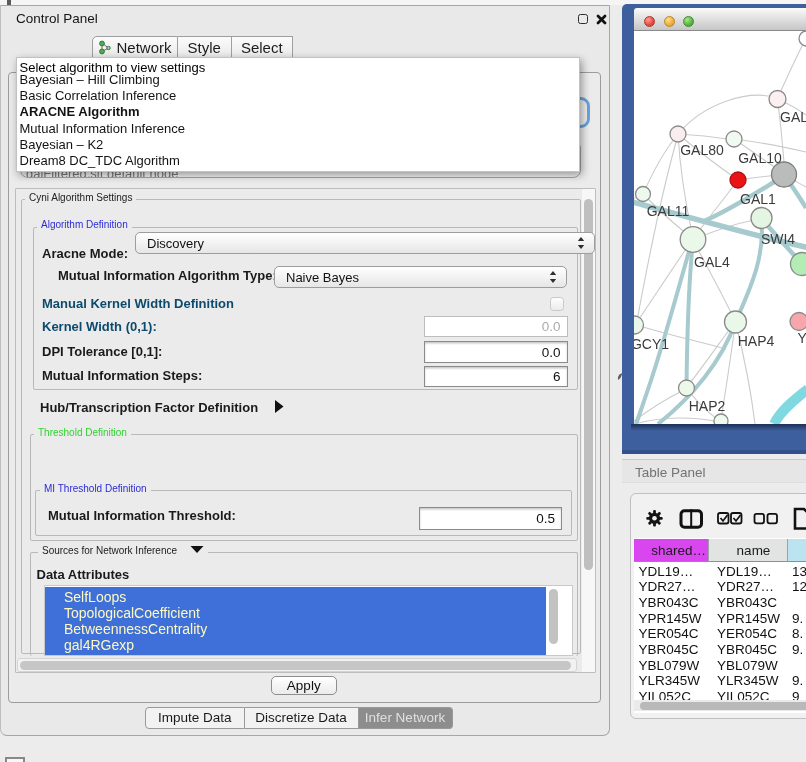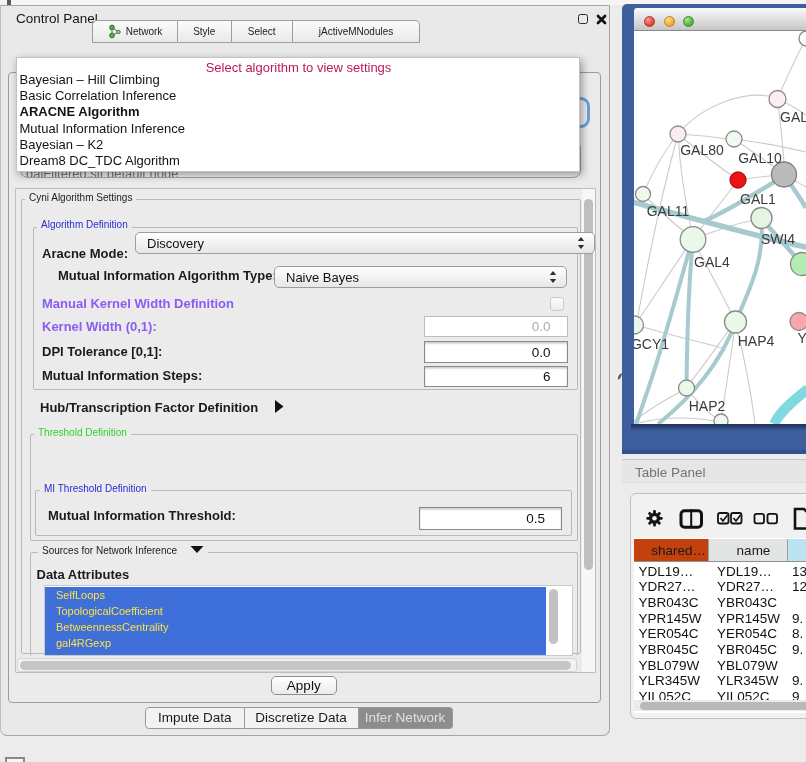--- a/index.html
+++ b/index.html
@@ -4,46 +4,46 @@
 <style>
 *{margin:0;padding:0;box-sizing:border-box}
 html,body{width:806px;height:762px;background:#ececec;font-family:"Liberation Sans",sans-serif;overflow:hidden}
 .abs{position:absolute}
 #stage{position:absolute;left:0;top:0;width:806px;height:762px;overflow:hidden}
 
 #cpwin{left:0;top:5px;width:610px;height:731px;background:#e9e9e9;border:1px solid #a6a6a6;border-left-color:#bdbdbd;border-radius:1px 1px 7px 7px}
 #cptitle{left:16px;top:11px;font-size:13.5px;color:#141414}
 #floatico{left:578px;top:14px;width:10px;height:10px;border:1.7px solid #2b2b2b;border-radius:2.5px}
 
-.tabrow{top:20px;height:23px;display:flex;font-size:10px;color:#1c1c1c}
+.tabrow{top:36px;height:23px;display:flex;font-size:15px;color:#1c1c1c}
 .tab{border:1px solid #9e9e9e;border-left:none;background:linear-gradient(#fbfbfb,#e9e9e9);display:flex;align-items:center;justify-content:center;height:100%}
 .tab.first{border-left:1px solid #9e9e9e;border-radius:5px 0 0 0}
 .tab.last{border-radius:0 5px 0 0}
 .tab.sel{background:#8b8b8b;color:#d4d4d4}
 
 #innerpanel{left:8px;top:72px;width:593px;height:631px;background:#ebebeb;border:1px solid #9c9c9c;border-radius:4px}
 
 #vsb{left:582px;top:189px;width:13px;height:483px;background:#f7f7f7}
 #vsbthumb{left:583.5px;top:199px;width:9px;height:371px;background:#bfbfbf;border-radius:5px}
 #hsb{left:17px;top:658px;width:560px;height:14px;background:#f2f2f2;border:1px solid #d4d4d4;border-radius:3px}
 #hsbthumb{left:20px;top:660.5px;width:551px;height:9px;background:#c6c6c6;border-radius:4.5px}
 
 .grp{border:1px solid #b9b9b9;border-radius:2px}
 .grplbl{font-size:10px;background:#ebebeb;padding:0 4px;white-space:nowrap}
 .blue{color:#2b2bd6}
 .green{color:#2fd32f}
 .lbl{font-size:13px;font-weight:700;color:#1a1a1a;white-space:nowrap}
-.lblgray{color:#8b5cf6}
+.lblgray{color:#0c4a6e}
 .combo{background:linear-gradient(#ffffff,#e6e6e6);border:1px solid #9d9d9d;border-radius:5px;font-size:13px;color:#111;display:flex;align-items:center;padding-left:11px}
-.inp{background:#fff;font-size:13.5px;text-align:right;padding-right:16px;display:flex;align-items:center;justify-content:flex-end}
+.inp{background:#fff;font-size:13.5px;text-align:right;padding-right:6px;display:flex;align-items:center;justify-content:flex-end}
 .spin{position:absolute;right:9px;top:50%;transform:translateY(-50%)}
 
 #datalist{left:43.5px;top:584.5px;width:529px;height:71px;background:#fff;border:1px solid #c9c9c9}
 #bluezone{left:45px;top:586.5px;width:501px;height:68.5px;background:#3f6fd8}
-.lrow{position:absolute;left:11px;color:#fde047;font-size:11px}
+.lrow{position:absolute;left:19px;color:#fef9c3;font-size:14px}
 #listthumb{left:549px;top:589px;width:9px;height:55px;background:#c2c2c2;border-radius:4.5px}
 
 #applybtn{left:270.5px;top:676px;width:66.5px;height:18.5px;border:1px solid #8e8e8e;border-radius:5px;background:linear-gradient(#ffffff,#ebebeb);font-size:13.5px;color:#111;display:flex;align-items:center;justify-content:center}
 
 .btabs{left:145px;top:706.5px;height:22.5px;display:flex;font-size:13.5px;color:#1a1a1a}
 .btab{border:1px solid #999;border-left:none;background:#f2f2f2;display:flex;align-items:center;justify-content:center}
 .btab.first{border-left:1px solid #999;border-radius:4px 0 0 4px}
 .btab.last{border-radius:0 4px 4px 0}
 .btab.sel{background:#8d8d8d;color:#e0e0e0}
 
@@ -84,21 +84,20 @@
     <div class="tab first" style="width:86px">
       <svg width="14" height="15" viewBox="0 0 14 15" style="margin-right:4px">
           <circle cx="4" cy="3.5" r="2.4" fill="#4caf50" stroke="#2e7d32"></circle>
           <circle cx="4" cy="11.5" r="2.4" fill="#4caf50" stroke="#2e7d32"></circle>
           <circle cx="10.5" cy="8" r="1.7" fill="#a5d6a7" stroke="#2e7d32"></circle>
           <path d="M4,6 L4,9 M6,4.5 L9,7 M6,10.5 L9,8.8" stroke="#666" stroke-width="1"></path>
         </svg>
       Network</div>
     <div class="tab" style="width:53.5px">Style</div>
     <div class="tab" style="width:61.5px">Select</div>
-    <div class="tab last" style="width:127px">jActiveMNodules</div>
   </div>
 
   <div id="innerpanel" class="abs"></div>
   <div id="vsb" class="abs"></div>
   <div id="vsbthumb" class="abs"></div>
   <div id="hsb" class="abs"></div>
   <div id="hsbthumb" class="abs"></div>
 
   <div class="abs" style="left:15px;top:188px;width:581px;height:485px;border:1px solid #bdbdbd;border-radius:1px"></div>
 
@@ -283,21 +282,21 @@
     <line x1="47.2" y1="6.3" x2="47.2" y2="24.3" stroke="#111" stroke-width="2"></line>
     <rect x="74" y="10" width="10.5" height="10.5" rx="2" fill="none" stroke="#111" stroke-width="1.8"></rect>
     <path d="M76.5,15 l2.5,3 l4.5,-6" fill="none" stroke="#111" stroke-width="1.7"></path>
     <rect x="87" y="10" width="10.5" height="10.5" rx="2" fill="none" stroke="#111" stroke-width="1.8"></rect>
     <path d="M89.5,15 l2.5,3 l4.5,-6" fill="none" stroke="#111" stroke-width="1.7"></path>
     <rect x="110.5" y="10.8" width="9.5" height="9.5" rx="2" fill="none" stroke="#111" stroke-width="1.8"></rect>
     <rect x="123.5" y="10.8" width="9.5" height="9.5" rx="2" fill="none" stroke="#111" stroke-width="1.8"></rect>
     <path d="M151,6 h9 l6,6 v10.5 a3,3 0 0 1 -3,3 h-12 z" fill="none" stroke="#111" stroke-width="2.6"></path>
   </svg>
   <div id="tablearea" class="abs"></div>
-  <div class="abs hcell" style="left:634px;width:75px;background:#c2410c;justify-content:flex-end;padding-right:2px">shared…</div>
+  <div class="abs hcell" style="left:634px;width:75px;background:#d946ef;justify-content:flex-end;padding-right:2px">shared…</div>
   <div class="abs hcell" style="left:709px;width:79px;background:#e2e4e4;padding-left:11px">name</div>
   <div class="abs hcell" style="left:788px;width:18px;background:#bce3f0;border-right:none"></div>
   <div id="tbody" class="abs" style="left:634px;top:562px;width:172px;height:138px;overflow:hidden">
     <div class="cell" style="left:4.5px;top:1.5px">YDL19…</div>
       <div class="cell" style="left:83px;top:1.5px">YDL19…</div>
       <div class="cell" style="left:158px;top:1.5px">13</div>
     <div class="cell" style="left:4.5px;top:17.2px">YDR27…</div>
       <div class="cell" style="left:83px;top:17.2px">YDR27…</div>
       <div class="cell" style="left:158px;top:17.2px">12</div>
     <div class="cell" style="left:4.5px;top:32.9px">YBR043C</div>
@@ -317,21 +316,21 @@
       <div class="cell" style="left:83px;top:111.4px">YLR345W</div>
       <div class="cell" style="left:158px;top:111.4px">9.</div>
     <div class="cell" style="left:4.5px;top:127.1px">YIL052C</div>
       <div class="cell" style="left:83px;top:127.1px">YIL052C</div>
       <div class="cell" style="left:158px;top:127.1px">9</div>
   </div>
   <div id="thsb" class="abs"></div>
   <div id="thsbthumb" class="abs"></div>
 
   <div id="popup" class="abs">
-    <div class="prow" style="top:2px;width:558px;text-align:center;color:#be185d">Select algorithm to view settings</div>
+    <div class="prow" style="top:2px;width:558px;color:#000000">Select algorithm to view settings</div>
     <div class="prow" style="top:14px">Bayesian – Hill Climbing</div>
     <div class="prow" style="top:30.2px">Basic Correlation Inference</div>
     <div class="prow" style="top:46.4px;font-weight:700">ARACNE Algorithm</div>
     <div class="prow" style="top:62.6px">Mutual Information Inference</div>
     <div class="prow" style="top:78.8px">Bayesian – K2</div>
     <div class="prow" style="top:95px">Dream8 DC_TDC Algorithm</div>
   </div>
 </div>
 
 </body></html>

